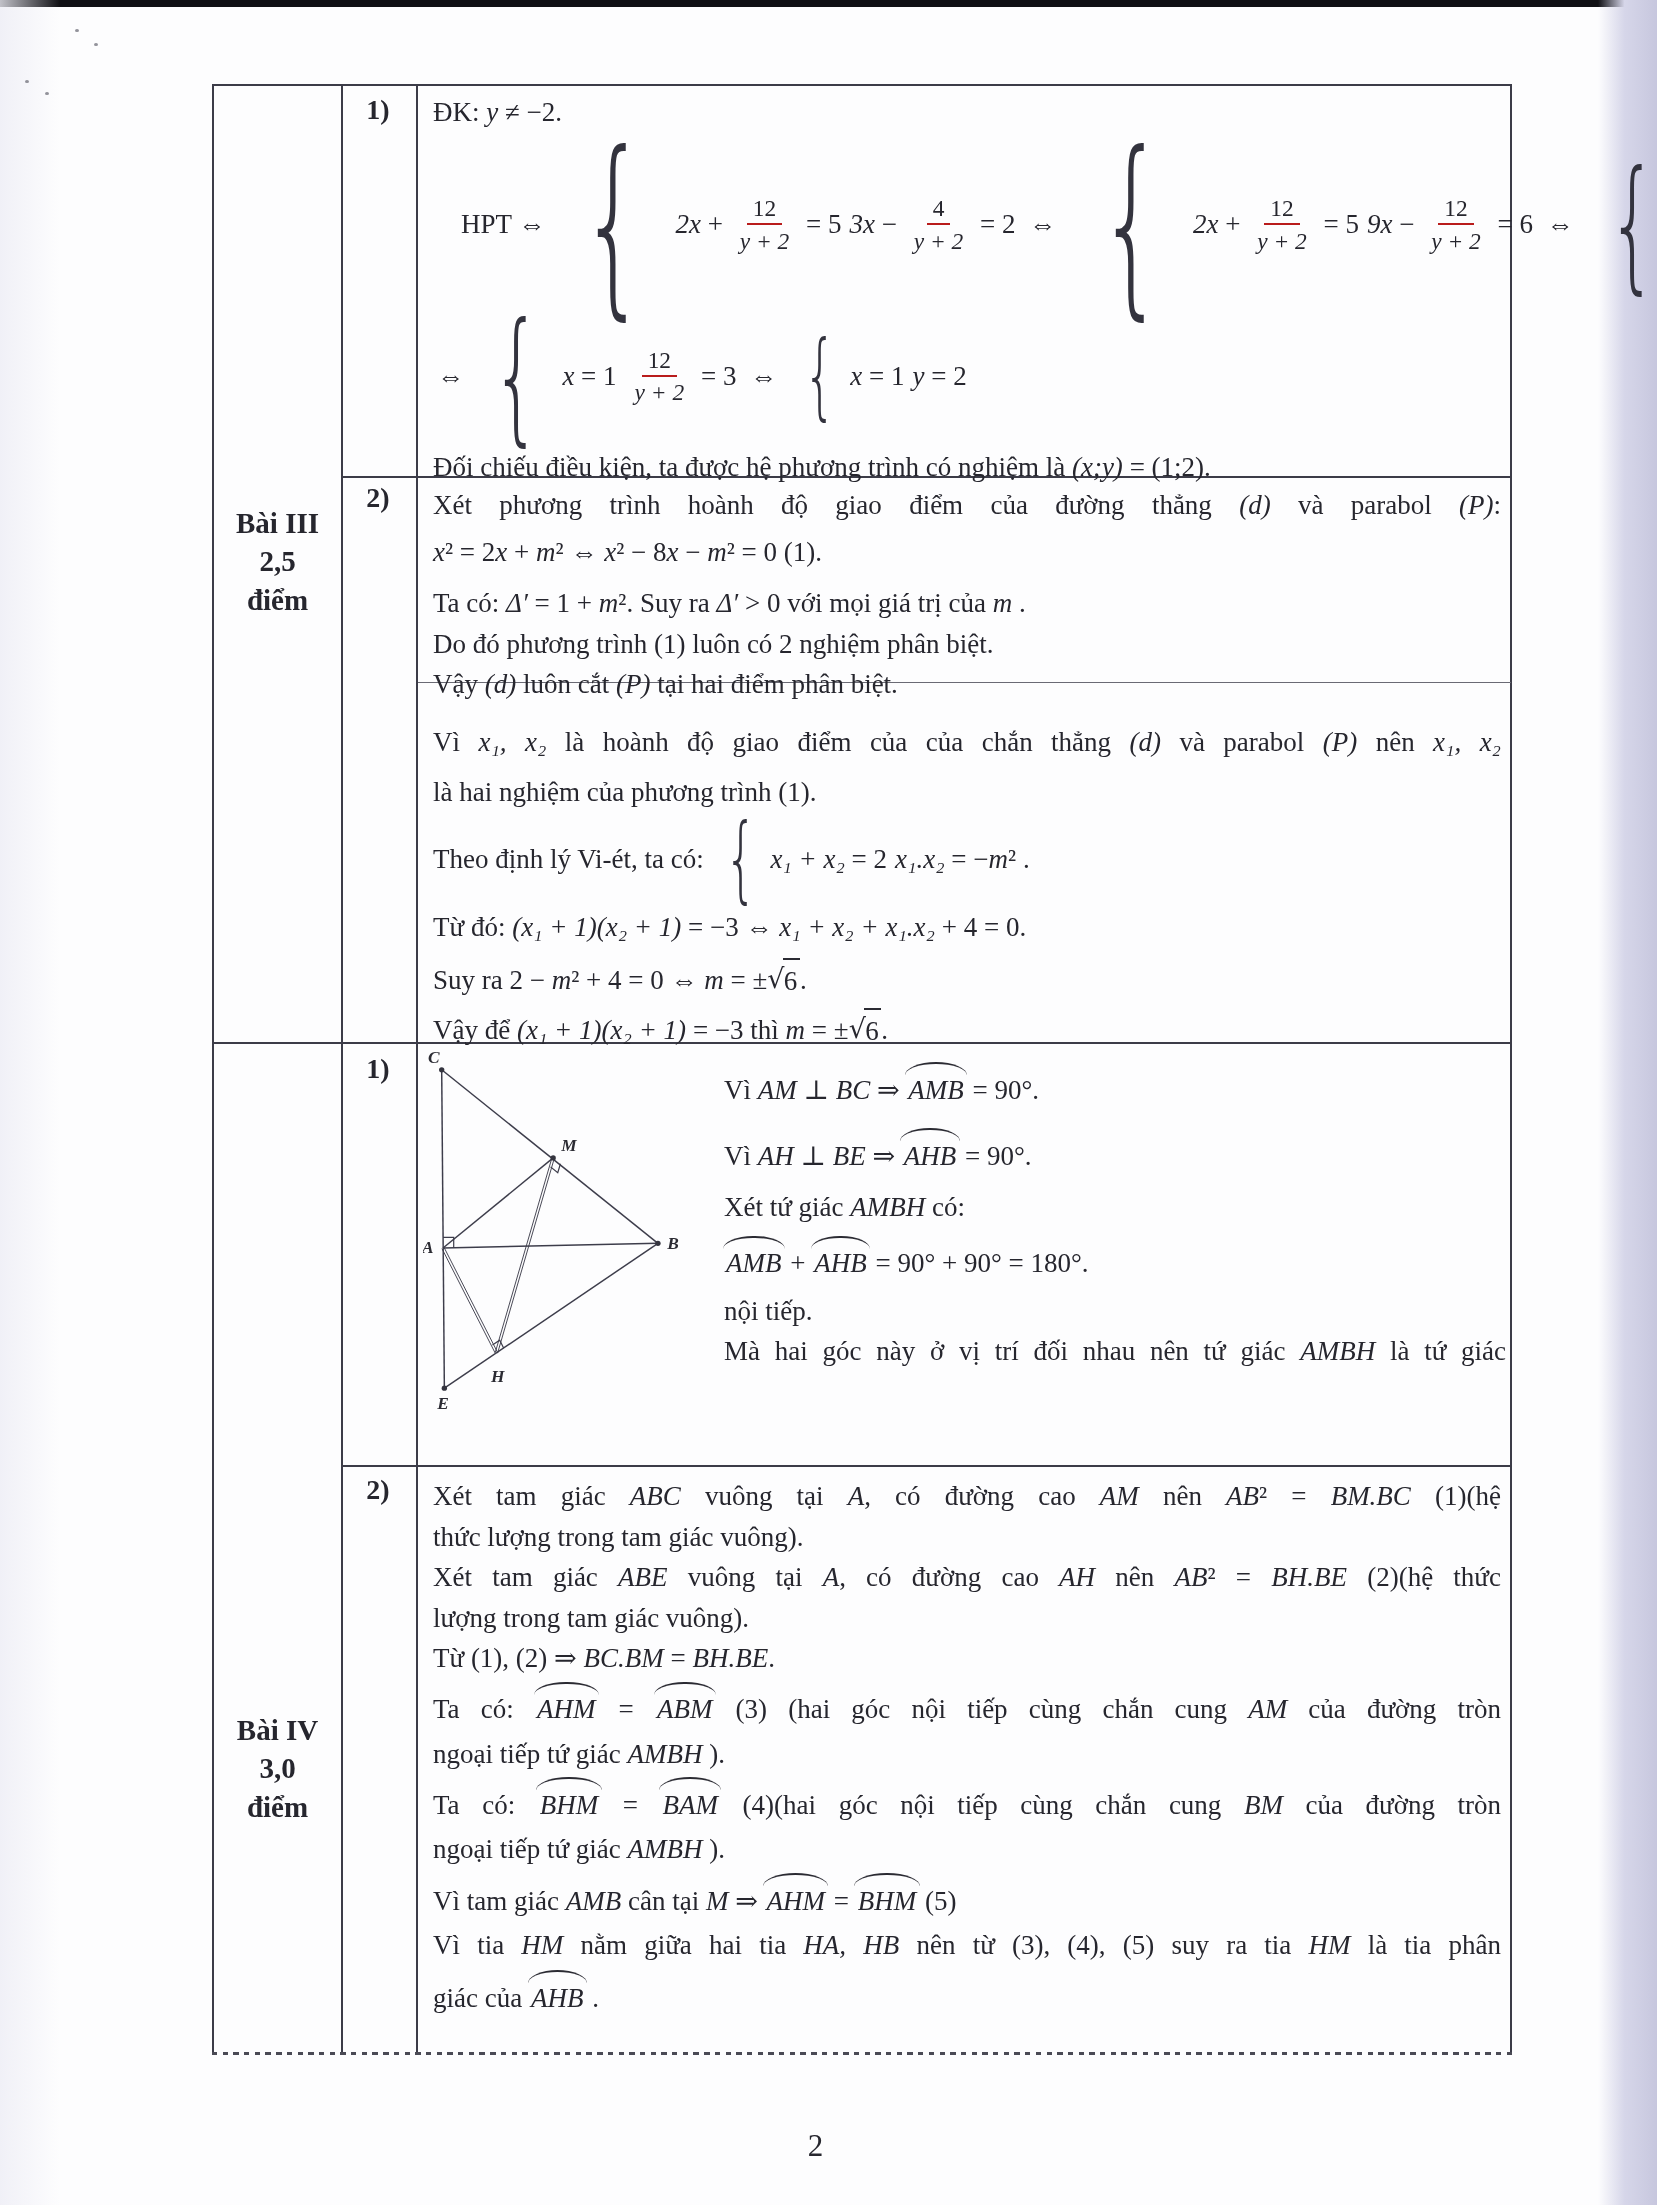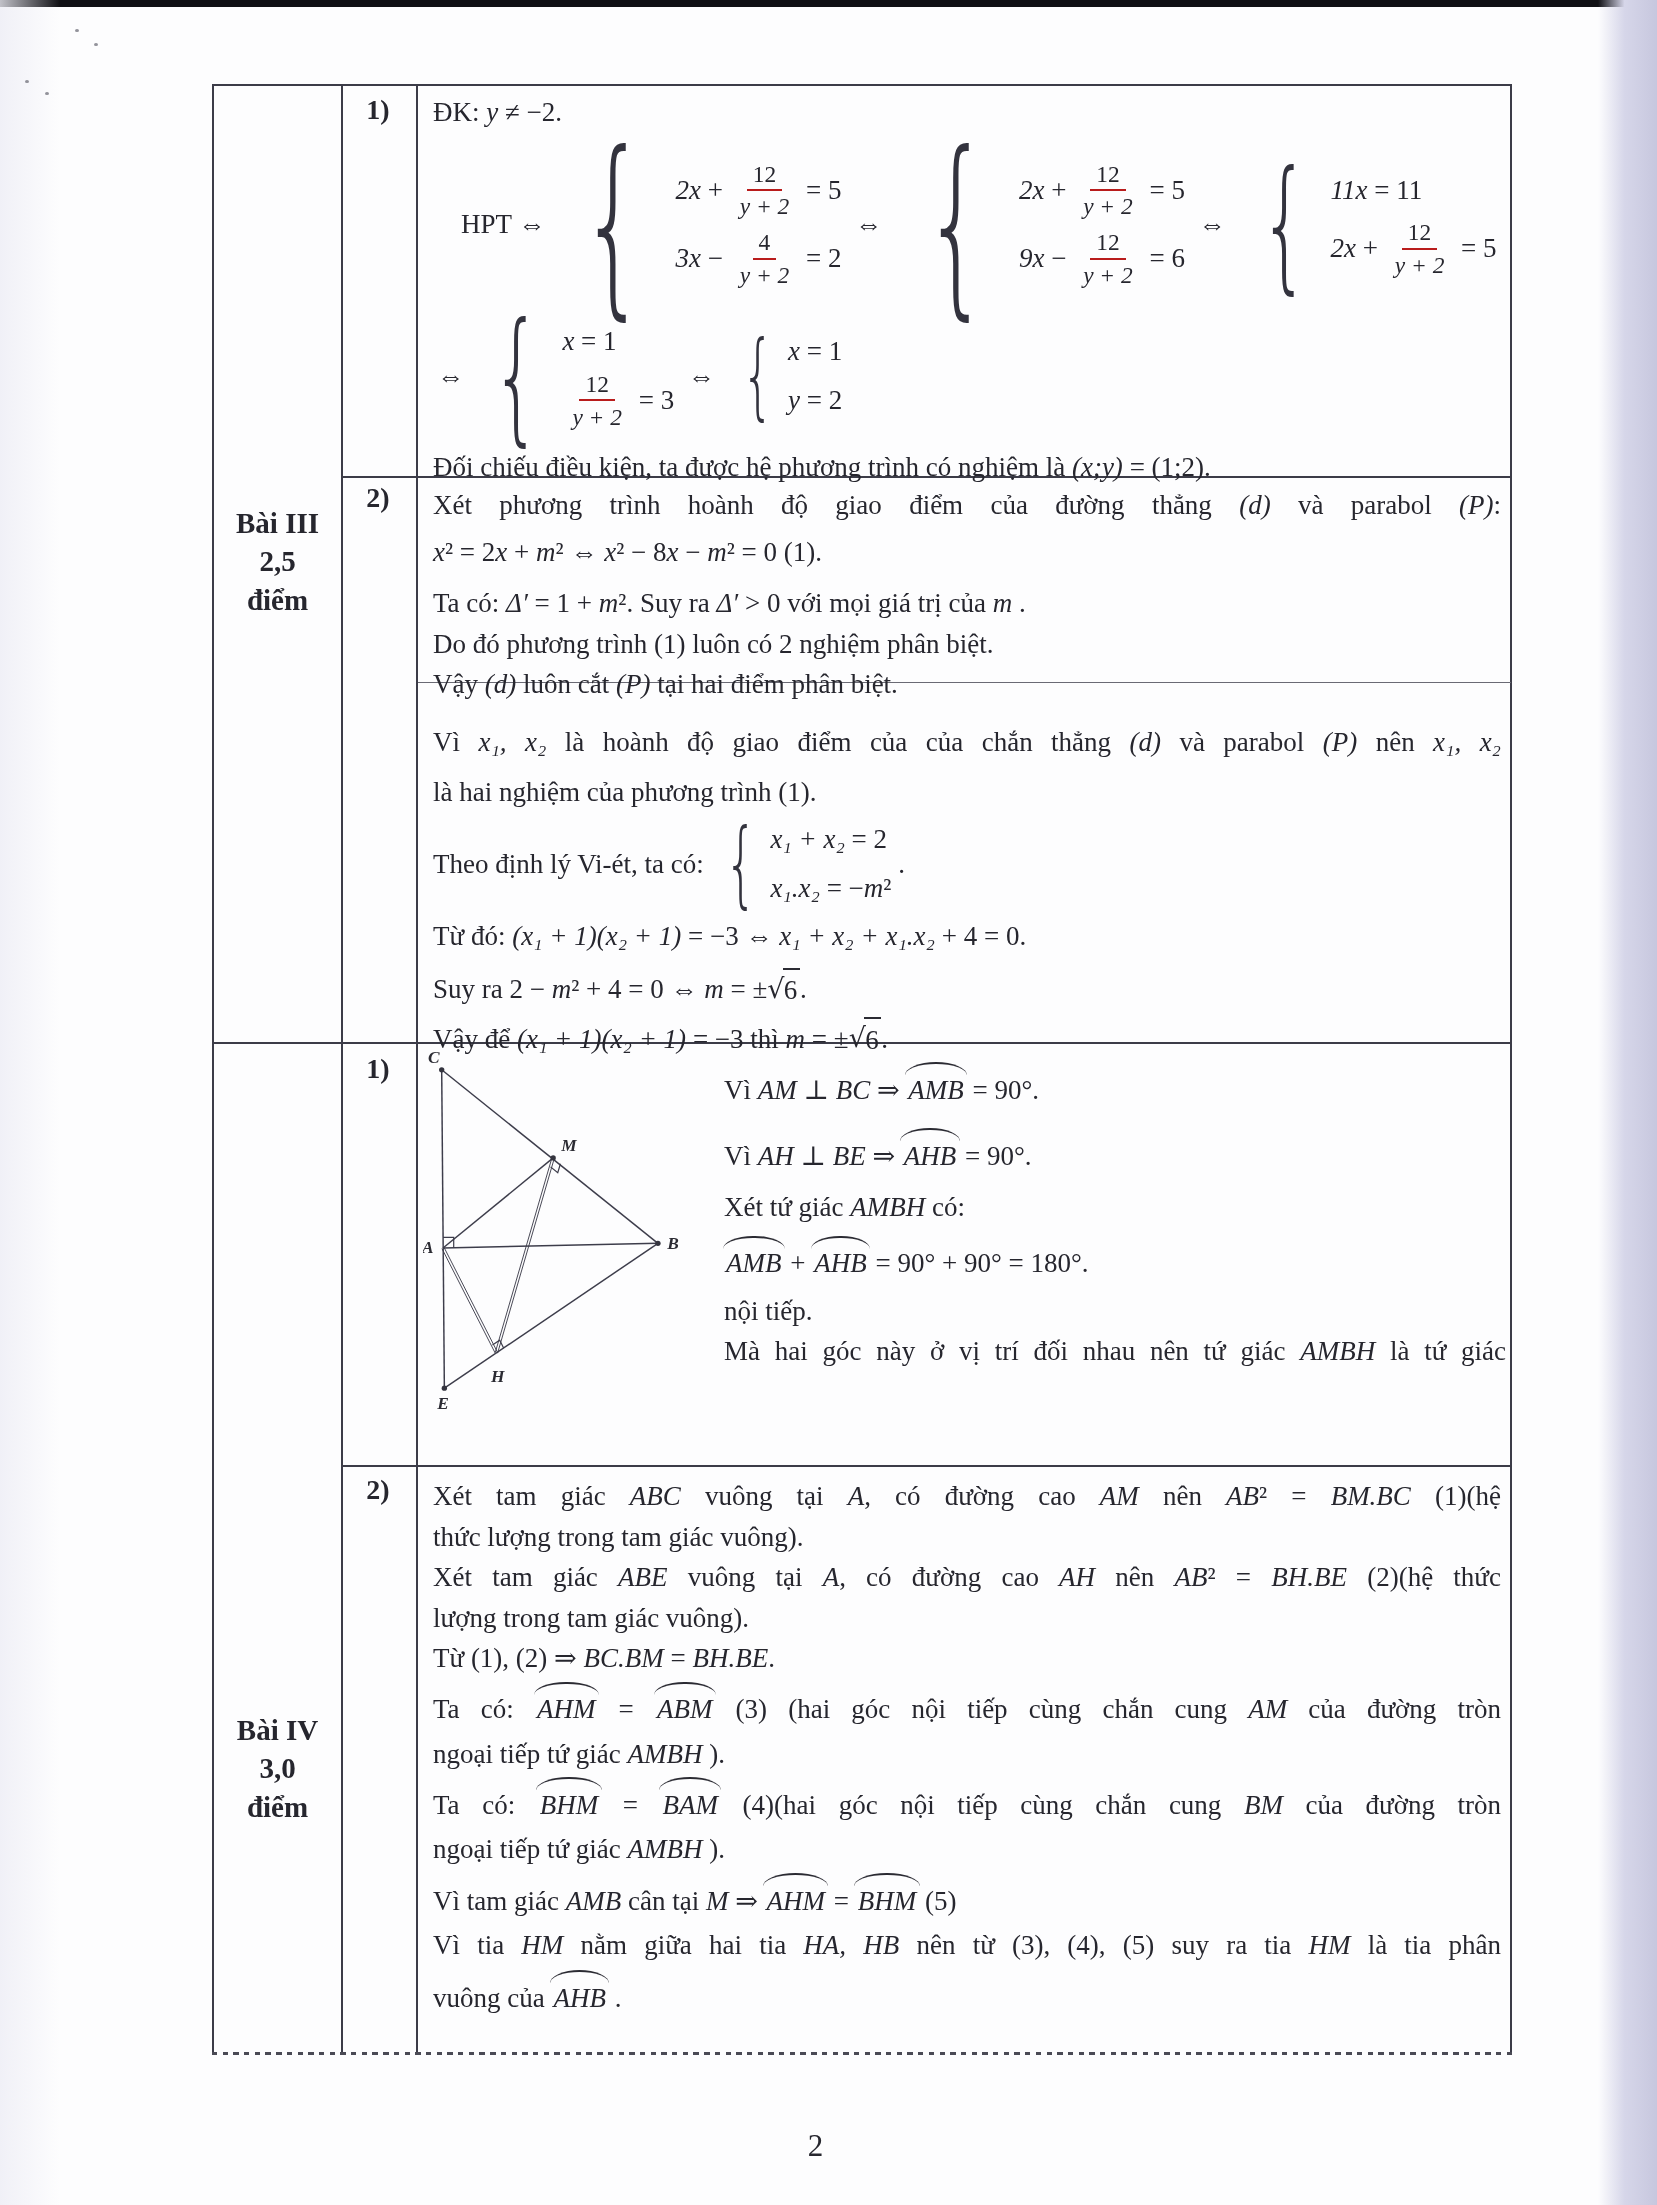--- a/index.html
+++ b/index.html
@@ -34,21 +34,21 @@
   .mathline .t,.mathline .m{white-space:pre;}
   
   .frac{display:inline-flex;flex-direction:column;align-items:center;
         font-size:23.4px;line-height:1.2;margin:0 4px;vertical-align:middle;}
   .frac .fn{padding:0 6px 1.3px;border-bottom:2px solid #b91c1c;}
   .frac .fd{padding:1.3px 6px 0;}
   
   .sys{display:inline-flex;align-items:center;vertical-align:middle;}
   .sys .brace{font-family:"DejaVu Sans",sans-serif;font-weight:200;line-height:.85;
               transform:scaleX(.55);transform-origin:center;color:#33333e;}
-  .sys .slines{display:inline-flex;flex-direction:column;justify-content:center;gap:8px;}
+  .sys .slines{display:inline-flex;justify-content:center;gap:8px;}
   .sys .sline{display:flex;align-items:center;white-space:pre;font-size:27px;}
   
   .arc{position:relative;display:inline-block;padding:0 2px;}
   .arc::before{content:"";position:absolute;left:-1.3px;right:-1.3px;top:-7.4px;height:11.4px;
      border-top:2px solid #2b2b33;border-radius:50% 50% 0 0/100% 100% 0 0;}
   
   .sqrt{display:inline-flex;align-items:flex-start;}
   .sqrt .rs{font-family:"DejaVu Sans",sans-serif;transform:translateY(0.7px);}
   .sqrt .rv{border-top:2px solid #2b2b33;padding:0.7px 2.7px 0 1.3px;margin-left:-2px;}
   
@@ -237,18 +237,18 @@
     <div class="line"><span class="t">thức lượng trong tam giác vuông).</span></div>
     <div class="line just"><span class="t">Xét tam giác </span><span class="m">ABE</span><span class="t"> vuông tại </span><span class="m">A</span><span class="t">, có đường cao </span><span class="m">AH</span><span class="t"> nên </span><span class="m">AB</span><span class="t">² = </span><span class="m">BH.BE</span><span class="t"> (2)(hệ thức</span></div>
     <div class="line"><span class="t">lượng trong tam giác vuông).</span></div>
     <div class="line"><span class="t">Từ (1), (2) ⇒ </span><span class="m">BC.BM</span><span class="t"> = </span><span class="m">BH.BE</span><span class="t">.</span></div>
     <div class="line just" style="padding-top:10.7px"><span class="t">Ta có: </span><span class="m arc">AHM</span><span class="t"> = </span><span class="m arc">ABM</span><span class="t"> (3) (hai góc nội tiếp cùng chắn cung </span><span class="m">AM</span><span class="t"> của đường tròn</span></div>
     <div class="line" style="margin-top:4px"><span class="t">ngoại tiếp tứ giác </span><span class="m">AMBH</span><span class="t"> ).</span></div>
     <div class="line just" style="padding-top:10.7px"><span class="t">Ta có: </span><span class="m arc">BHM</span><span class="t"> = </span><span class="m arc">BAM</span><span class="t"> (4)(hai góc nội tiếp cùng chắn cung </span><span class="m">BM</span><span class="t"> của đường tròn</span></div>
     <div class="line" style="margin-top:4px"><span class="t">ngoại tiếp tứ giác </span><span class="m">AMBH</span><span class="t"> ).</span></div>
     <div class="line" style="padding-top:10.7px"><span class="t">Vì tam giác </span><span class="m">AMB</span><span class="t"> cân tại </span><span class="m">M</span><span class="t"> ⇒ </span><span class="m arc">AHM</span><span class="t"> = </span><span class="m arc">BHM</span><span class="t"> (5)</span></div>
     <div class="line just" style="margin-top:4px"><span class="t">Vì tia </span><span class="m">HM</span><span class="t"> nằm giữa hai tia </span><span class="m">HA, HB</span><span class="t"> nên từ (3), (4), (5) suy ra tia </span><span class="m">HM</span><span class="t"> là tia phân</span></div>
-    <div class="line" style="padding-top:12px"><span class="t">vuông của </span><span class="m arc">AHB</span><span class="t"> .</span></div>
+    <div class="line" style="padding-top:12px"><span class="t">giác của </span><span class="m arc">AHB</span><span class="t"> .</span></div>
   </div>
 
   <div class="pagenum">2</div>
 </div>
 
 
 </body></html>

